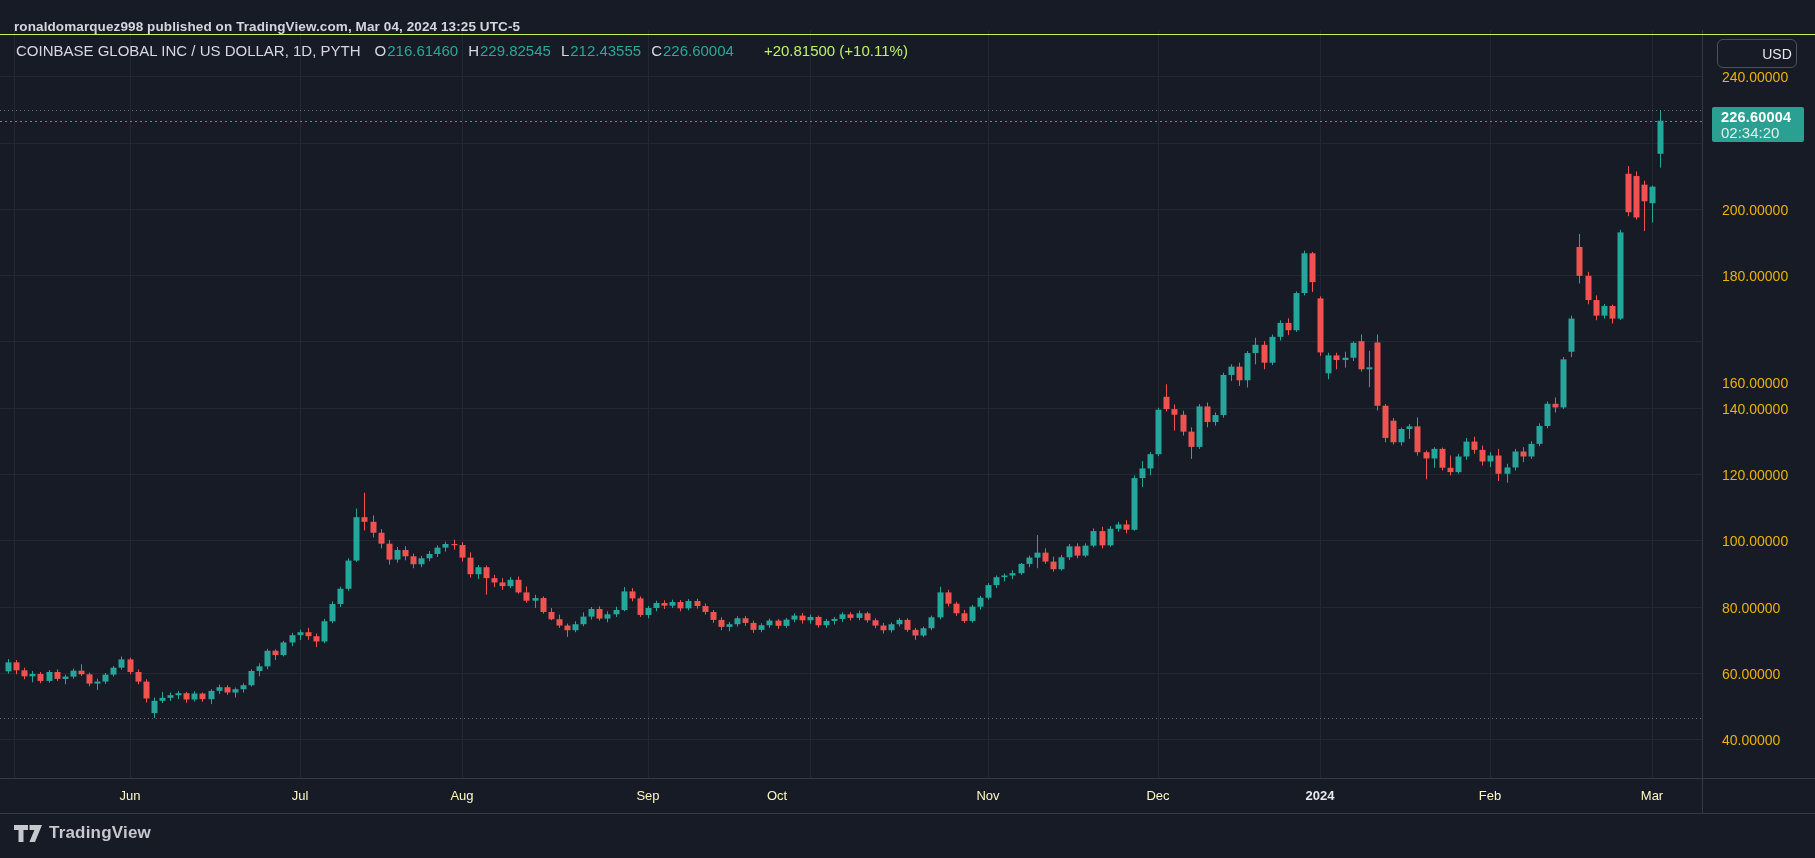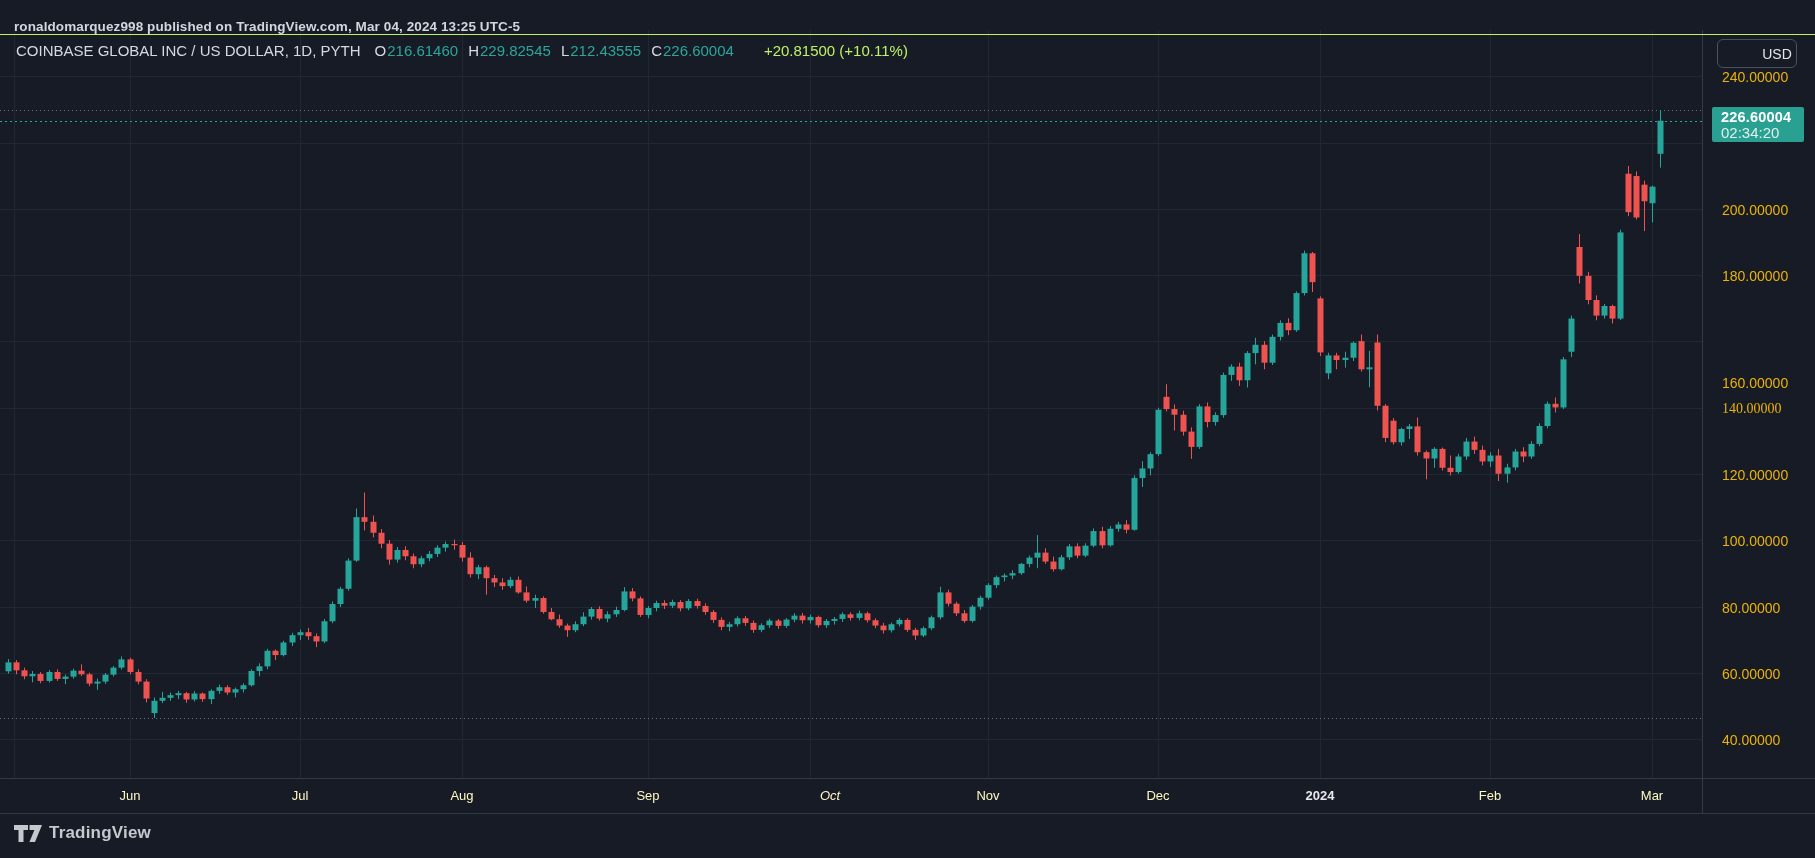--- a/index.html
+++ b/index.html
@@ -502,39 +502,39 @@
 
   <div id="chart-pane"></div>
 
   <div id="usd-button">USD</div>
 
   <div id="price-scale">
       <div class="price-scale-label" style="top: 39.2699px;">240.00000</div>
       <div class="price-scale-label" style="top: 171.87px;">200.00000</div>
       <div class="price-scale-label" style="top: 238.17px;">180.00000</div>
       <div class="price-scale-label" style="top: 302px; margin-top: 43px;">160.00000</div>
-      <div class="price-scale-label" style="top: 370.77px; font-family: Liberation Serif, serif;">140.00000</div>
+      <div class="price-scale-label" style="top: 370.77px;">140.00000</div>
       <div class="price-scale-label" style="top: 437.07px;">120.00000</div>
       <div class="price-scale-label" style="top: 503.37px;">100.00000</div>
       <div class="price-scale-label" style="top: 569.67px;">80.00000</div>
       <div class="price-scale-label" style="top: 635.97px;">60.00000</div>
       <div class="price-scale-label" style="top: 702.27px;">40.00000</div>
     </div>
 
   <div id="price-label-box" style="top: 107.191px;">
     <div class="p">226.60004</div>
     <div class="cd">02:34:20</div>
   </div>
 
   <div id="time-scale">
       <div class="time-axis-label" style="left: 130px;">Jun</div>
       <div class="time-axis-label" style="left: 300px;">Jul</div>
       <div class="time-axis-label" style="left: 462px;">Aug</div>
       <div class="time-axis-label" style="left: 648px; text-align: right;">Sep</div>
-      <div class="time-axis-label" style="left: 830px; font-style: italic;">Oct</div>
+      <div class="time-axis-label" style="left: 777px;">Oct</div>
       <div class="time-axis-label" style="left: 988px;">Nov</div>
       <div class="time-axis-label" style="left: 1158px;">Dec</div>
       <div class="time-axis-label bold" style="left: 1320px;">2024</div>
       <div class="time-axis-label" style="left: 1490px;">Feb</div>
       <div class="time-axis-label" style="left: 1652px;">Mar</div>
     </div>
 
   <div id="footer-logo">
     <svg class="glyph" width="28" height="17" viewBox="0 0 28 17">
       <path d="M0,0 h14 v5 h-4.5 v12 h-5 V5 H0 Z" fill="#c5c8cd"></path>

